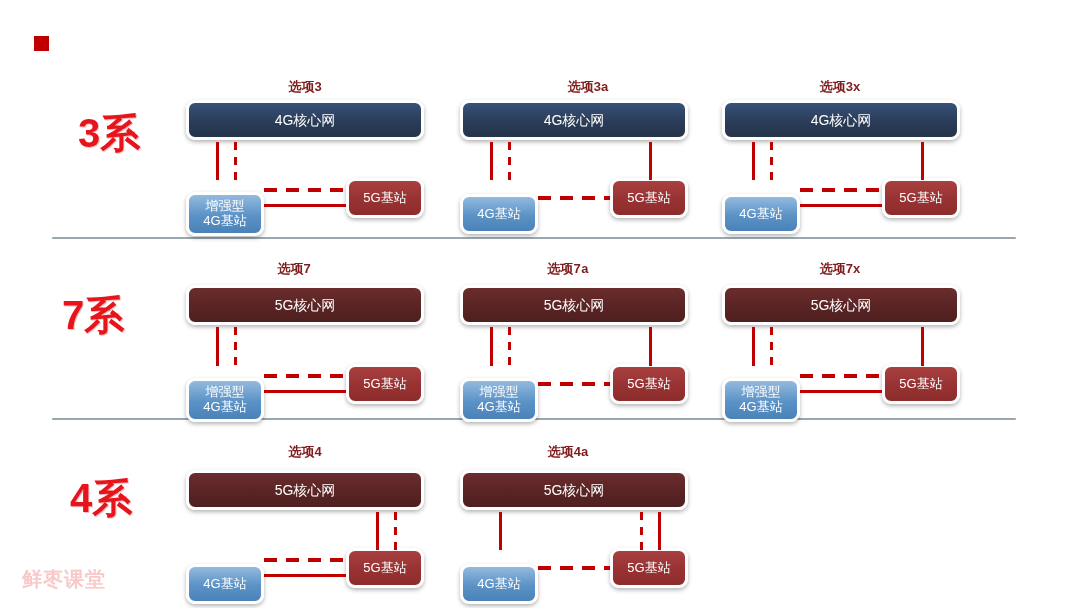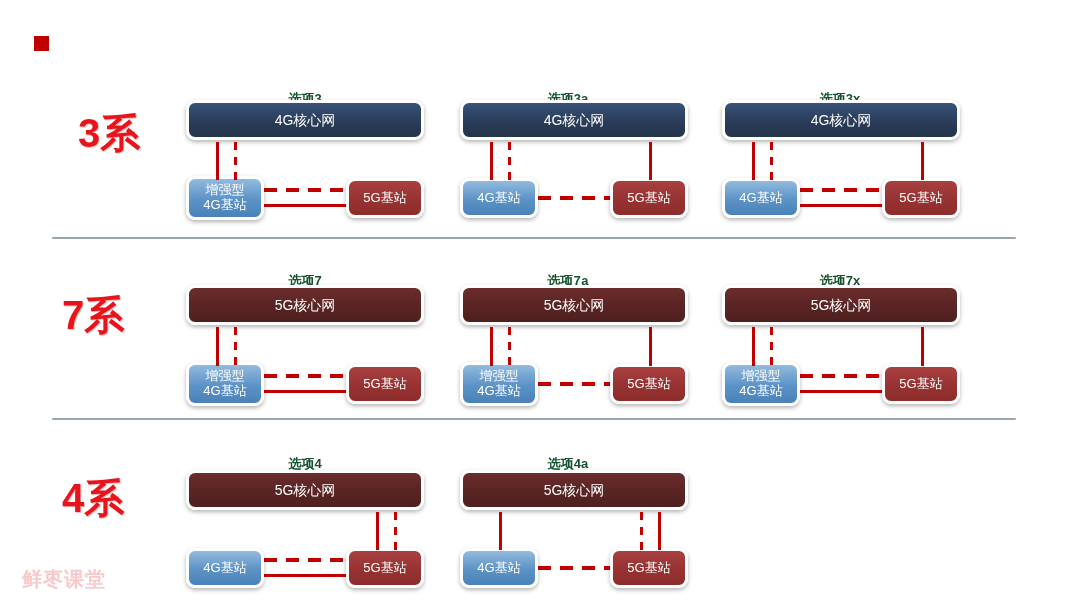--- a/index.html
+++ b/index.html
@@ -59,26 +59,25 @@
     font-size: 40px;
     font-weight: bold;
     line-height: 1;
     white-space: nowrap;
     text-shadow: 1px 1px 0 rgba(200,0,0,0.25);
   }
 
   
   .opt-caption {
     position: absolute;
-    color: #14532d;
+    color: #7f1d1d;
     font-size: 13px;
     font-weight: bold;
     white-space: nowrap;
     transform: translateX(-50%);
-    margin-top: 12px;
   }
 
   
   .node {
     position: absolute;
     border-radius: 9px;
     display: flex;
     align-items: center;
     justify-content: center;
     text-align: center;
@@ -94,20 +93,21 @@
     background: linear-gradient(180deg, #38527a 0%, #2a3c58 55%, #243449 100%);
     font-size: 14px;
   }
   .node.core5g {
     background: linear-gradient(180deg, #6b2c2c 0%, #5a2424 55%, #4e1f1f 100%);
     font-size: 14px;
     text-align: right;
   }
   .node.bs4g {
     background: linear-gradient(180deg, #93bade 0%, #5b92c6 55%, #4a82b8 100%);
+    margin-top: 16px;
   }
   .node.bs5g {
     background: linear-gradient(180deg, #a84040 0%, #983232 55%, #8d2c2c 100%);
   }
 
   
   .conn {
     position: absolute;
   }
   .conn.v-solid {
@@ -161,39 +161,39 @@
     <div class="row-label" style="left: 78px; top: 113px; text-align: center;">3系</div>
     <div class="opt-caption" style="left: 305px; top: 78px;">选项3</div>
     <div class="node core4g" style="left: 186px; top: 100px; width: 238px; height: 40px;">4G核心网</div>
     <div class="node bs4g" style="left: 186px; top: 176px; width: 78px; height: 44px;">增强型
 4G基站</div>
     <div class="node bs5g" style="left: 346px; top: 178px; width: 78px; height: 40px;">5G基站</div>
     <div class="conn v-solid" style="left: 216px; top: 142px; height: 38px;"></div>
     <div class="conn v-dash" style="left: 234px; top: 142px; height: 38px;"></div>
     <div class="conn h-dash" style="left: 264px; top: 188px; width: 82px;"></div>
     <div class="conn h-solid" style="left: 264px; top: 204px; width: 82px;"></div>
-    <div class="opt-caption" style="left: 568px; top: 78px;">选项3a</div>
+    <div class="opt-caption" style="left: 588px; top: 78px;">选项3a</div>
     <div class="node core4g" style="left: 460px; top: 100px; width: 228px; height: 40px;">4G核心网</div>
     <div class="node bs4g" style="left: 460px; top: 178px; width: 78px; height: 40px;">4G基站</div>
     <div class="node bs5g" style="left: 610px; top: 178px; width: 78px; height: 40px;">5G基站</div>
     <div class="conn v-solid" style="left: 490px; top: 142px; height: 38px;"></div>
     <div class="conn v-dash" style="left: 508px; top: 142px; height: 38px;"></div>
     <div class="conn v-solid" style="left: 649px; top: 142px; height: 38px;"></div>
     <div class="conn h-dash" style="left: 538px; top: 196px; width: 72px;"></div>
     <div class="opt-caption" style="left: 840px; top: 78px;">选项3x</div>
     <div class="node core4g" style="left: 722px; top: 100px; width: 238px; height: 40px;">4G核心网</div>
     <div class="node bs4g" style="left: 722px; top: 178px; width: 78px; height: 40px;">4G基站</div>
     <div class="node bs5g" style="left: 882px; top: 178px; width: 78px; height: 40px;">5G基站</div>
     <div class="conn v-solid" style="left: 752px; top: 142px; height: 38px;"></div>
     <div class="conn v-dash" style="left: 770px; top: 142px; height: 38px;"></div>
     <div class="conn v-solid" style="left: 921px; top: 142px; height: 38px;"></div>
     <div class="conn h-dash" style="left: 800px; top: 188px; width: 82px;"></div>
     <div class="conn h-solid" style="left: 800px; top: 204px; width: 82px;"></div>
     <div class="row-label" style="left: 62px; top: 295px;">7系</div>
-    <div class="opt-caption" style="left: 305px; top: 260px;">选项7</div>
+    <div class="opt-caption" style="left: 294px; top: 260px;">选项7</div>
     <div class="node core5g" style="left: 186px; top: 285px; width: 238px; height: 40px;">5G核心网</div>
     <div class="node bs4g" style="left: 186px; top: 362px; width: 78px; height: 44px;">增强型
 4G基站</div>
     <div class="node bs5g" style="left: 346px; top: 364px; width: 78px; height: 40px;">5G基站</div>
     <div class="conn v-solid" style="left: 216px; top: 327px; height: 39px;"></div>
     <div class="conn v-dash" style="left: 234px; top: 327px; height: 39px;"></div>
     <div class="conn h-dash" style="left: 264px; top: 374px; width: 82px;"></div>
     <div class="conn h-solid" style="left: 264px; top: 390px; width: 82px;"></div>
     <div class="opt-caption" style="left: 568px; top: 260px; font-family: Liberation Mono, monospace;">选项7a</div>
     <div class="node core5g" style="left: 460px; top: 285px; width: 228px; height: 40px;">5G核心网</div>
@@ -207,21 +207,21 @@
     <div class="opt-caption" style="left: 840px; top: 260px;">选项7x</div>
     <div class="node core5g" style="left: 722px; top: 285px; width: 238px; height: 40px;">5G核心网</div>
     <div class="node bs4g" style="left: 722px; top: 362px; width: 78px; height: 44px;">增强型
 4G基站</div>
     <div class="node bs5g" style="left: 882px; top: 364px; width: 78px; height: 40px;">5G基站</div>
     <div class="conn v-solid" style="left: 752px; top: 327px; height: 39px;"></div>
     <div class="conn v-dash" style="left: 770px; top: 327px; height: 39px;"></div>
     <div class="conn v-solid" style="left: 921px; top: 327px; height: 39px;"></div>
     <div class="conn h-dash" style="left: 800px; top: 374px; width: 82px;"></div>
     <div class="conn h-solid" style="left: 800px; top: 390px; width: 82px;"></div>
-    <div class="row-label" style="left: 62px; top: 478px;">4系</div>
+    <div class="row-label" style="left: 70px; top: 478px;">4系</div>
     <div class="opt-caption" style="left: 305px; top: 443px;">选项4</div>
     <div class="node core5g" style="left: 186px; top: 470px; width: 238px; height: 40px;">5G核心网</div>
     <div class="node bs4g" style="left: 186px; top: 548px; width: 78px; height: 40px;">4G基站</div>
     <div class="node bs5g" style="left: 346px; top: 548px; width: 78px; height: 40px;">5G基站</div>
     <div class="conn v-solid" style="left: 376px; top: 512px; height: 38px;"></div>
     <div class="conn v-dash" style="left: 394px; top: 512px; height: 38px;"></div>
     <div class="conn h-dash" style="left: 264px; top: 558px; width: 82px;"></div>
     <div class="conn h-solid" style="left: 264px; top: 574px; width: 82px;"></div>
     <div class="opt-caption" style="left: 568px; top: 443px;">选项4a</div>
     <div class="node core5g" style="left: 460px; top: 470px; width: 228px; height: 40px;">5G核心网</div>

